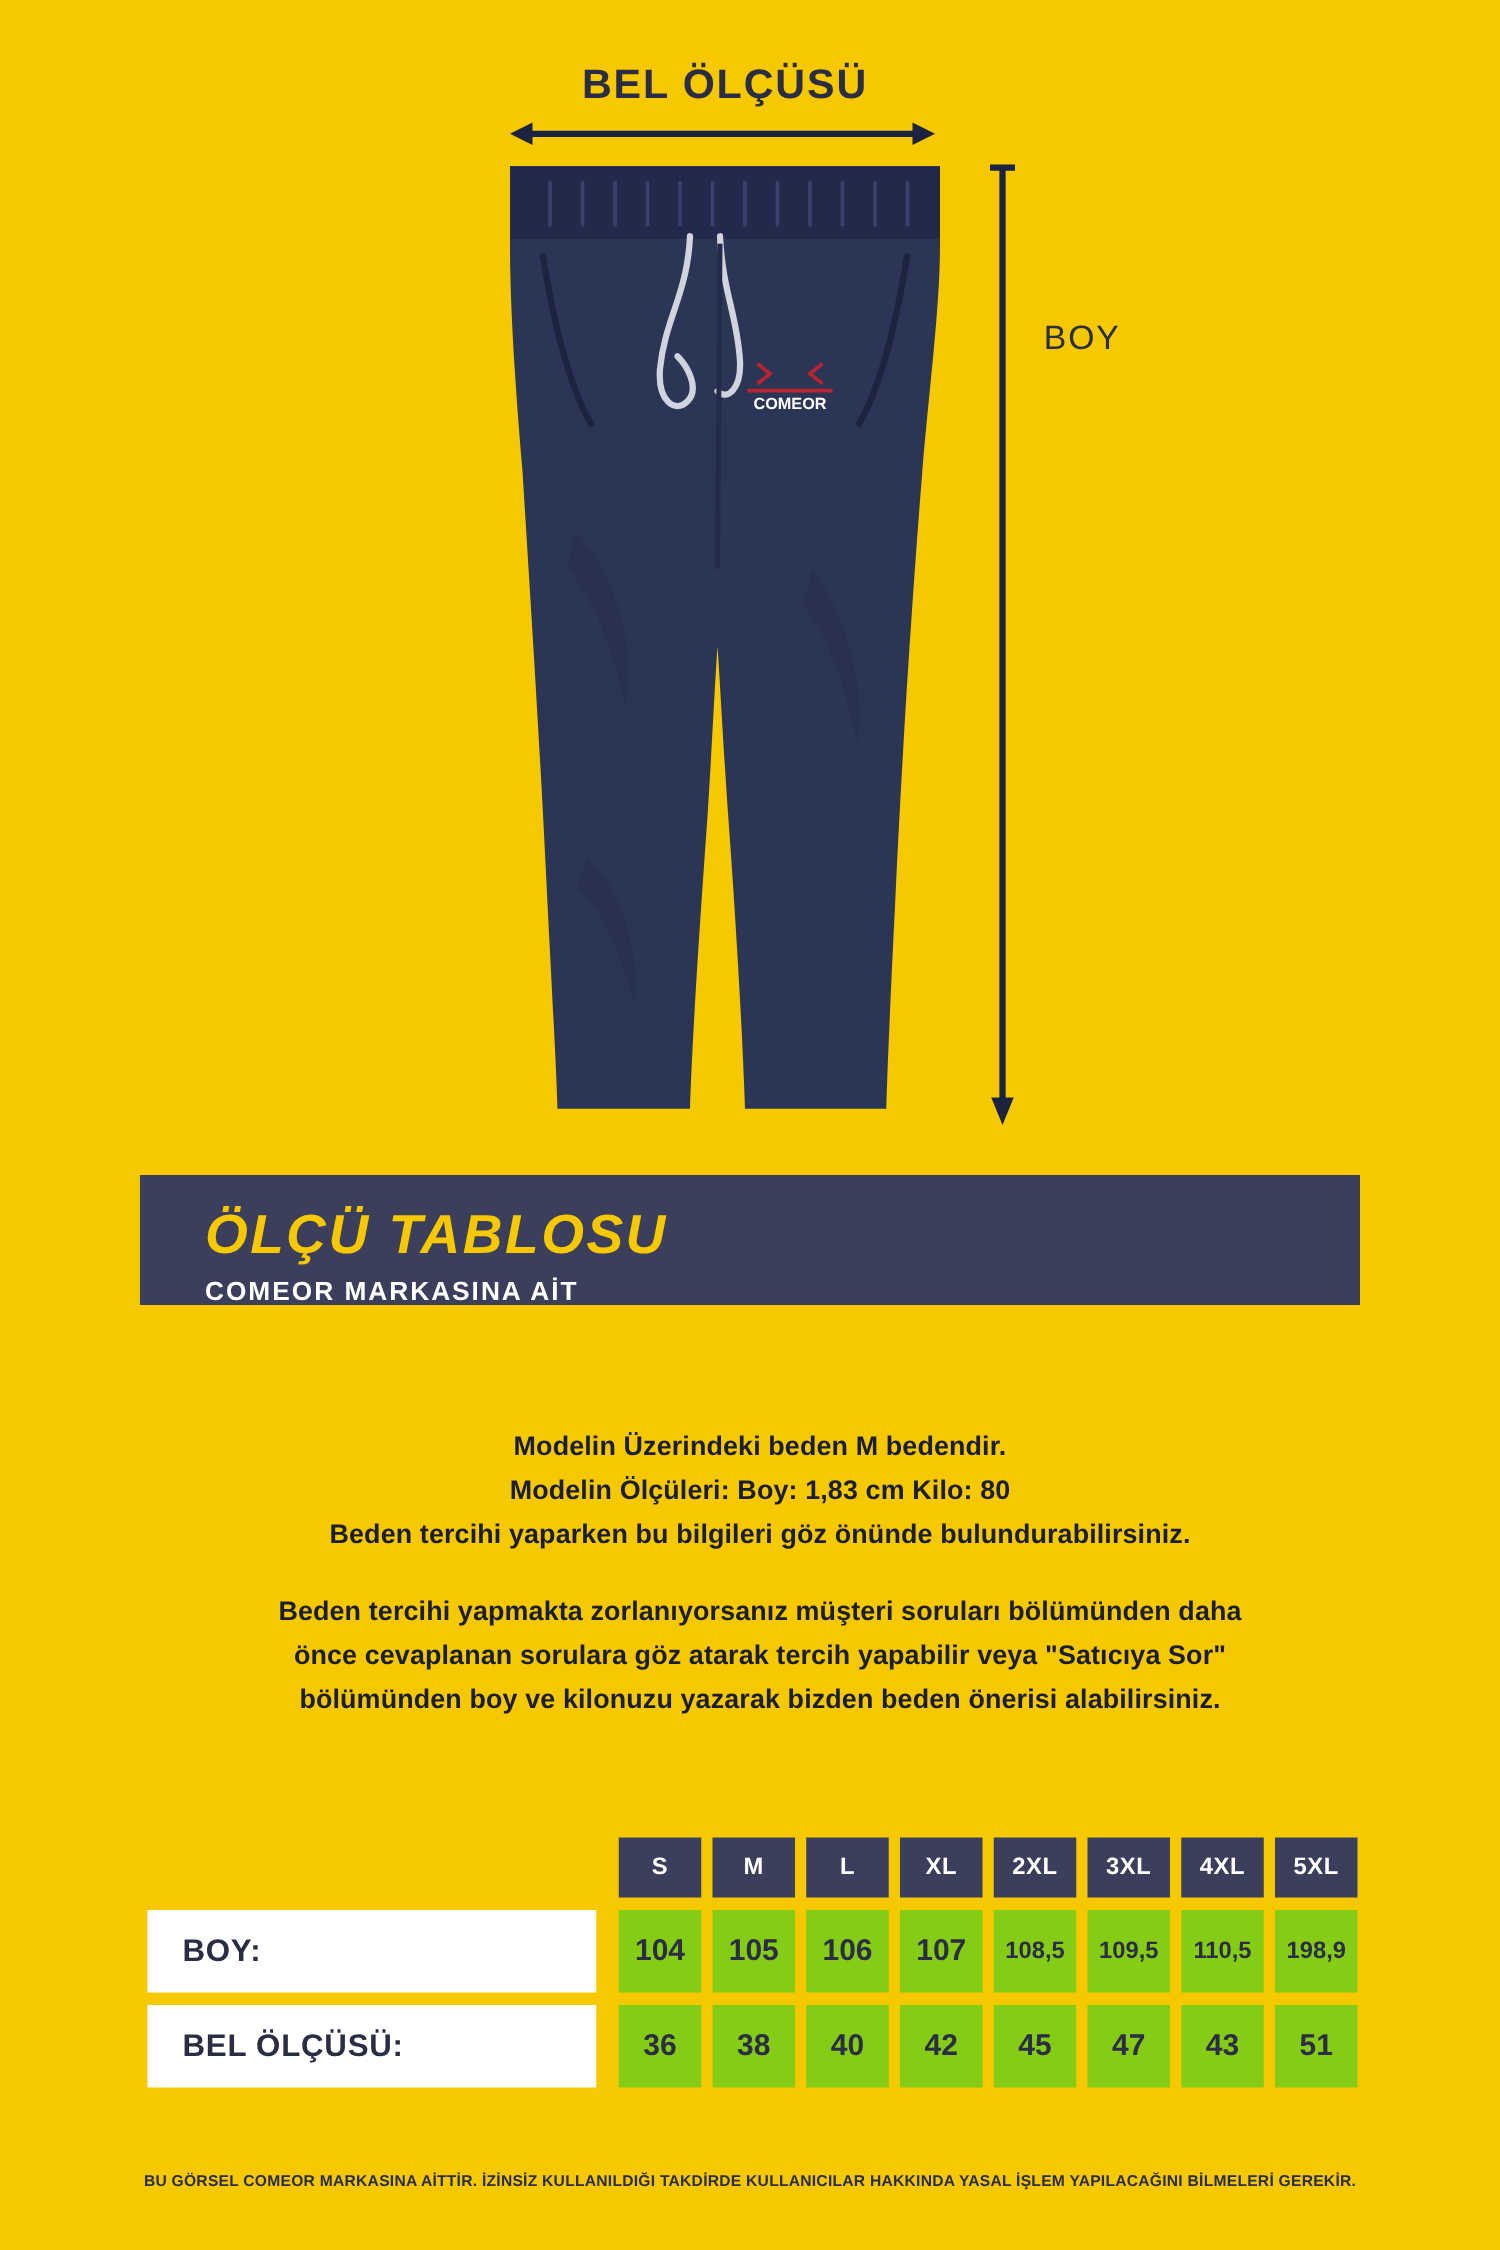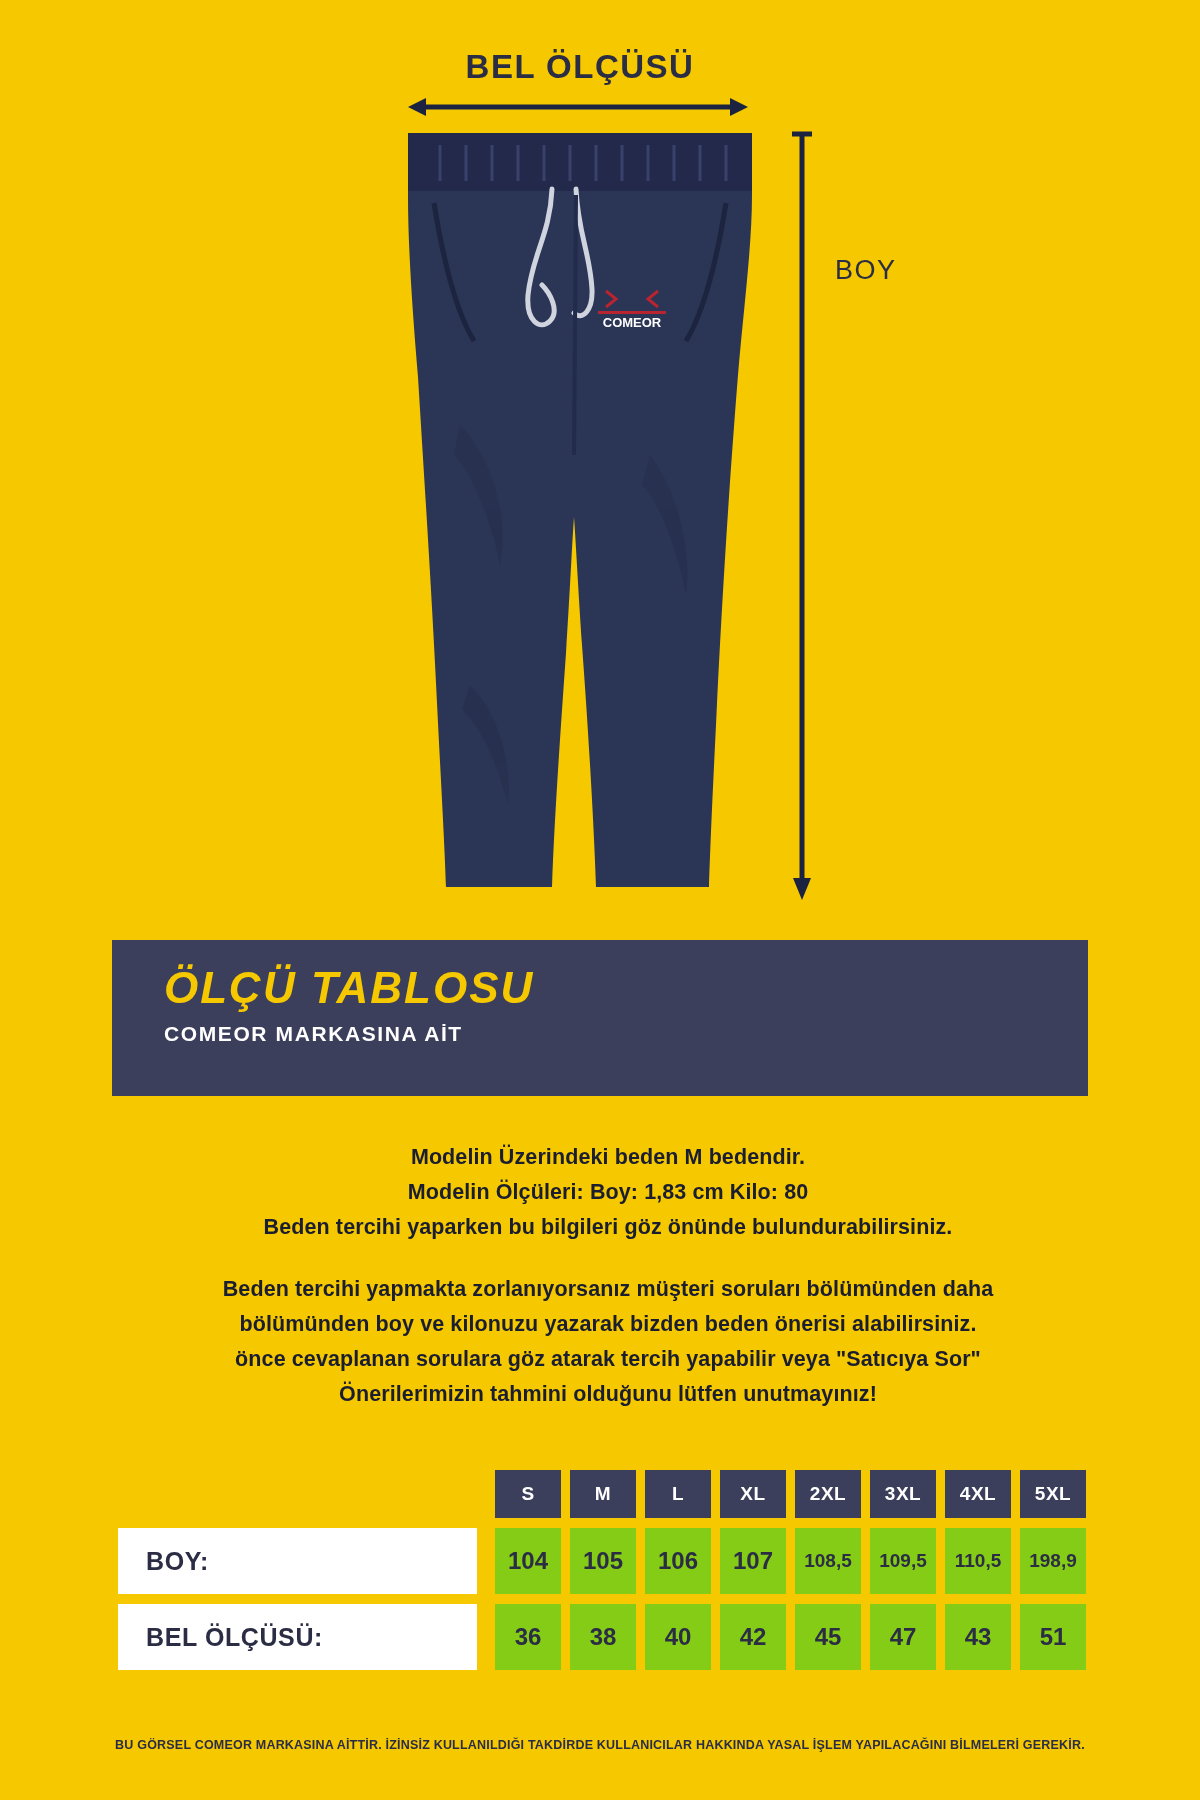--- a/index.html
+++ b/index.html
@@ -79,21 +79,21 @@
     width: 360px;
     height: 780px;
   }
 
   
   .title-band {
     position: absolute;
     left: 112px;
     top: 940px;
     width: 976px;
-    height: 156px;
+    height: 104px;
     background: #3c3f5c;
     box-sizing: border-box;
     padding: 26px 0 0 52px;
   }
   .title-main {
     font-size: 44px;
     font-weight: bold;
     font-style: italic;
     color: #f5c800;
     letter-spacing: 2px;
@@ -293,23 +293,22 @@
     <div class="title-main">ÖLÇÜ TABLOSU</div>
     <div class="title-sub">COMEOR MARKASINA AİT</div>
   </div>
 
   <div class="body-text">
     <p>Modelin Üzerindeki beden M bedendir.</p>
     <p>Modelin Ölçüleri: Boy: 1,83 cm Kilo: 80</p>
     <p>Beden tercihi yaparken bu bilgileri göz önünde bulundurabilirsiniz.</p>
     <div class="para-gap"></div>
     <p>Beden tercihi yapmakta zorlanıyorsanız müşteri soruları bölümünden daha</p>
+    <p>önce cevaplanan sorulara göz atarak tercih yapabilir veya "Satıcıya Sor"</p>
     <p>bölümünden boy ve kilonuzu yazarak bizden beden önerisi alabilirsiniz.</p>
-    <p>önce cevaplanan sorulara göz atarak tercih yapabilir veya "Satıcıya Sor"</p>
-    <p>Önerilerimizin tahmini olduğunu lütfen unutmayınız!</p>
   </div>
 
   <div class="table-area">
 
     <div class="row">
       <div class="rowlabel spacer"></div>
       <div class="cells">
         <div class="cell head">S</div>
         <div class="cell head">M</div>
         <div class="cell head">L</div>

